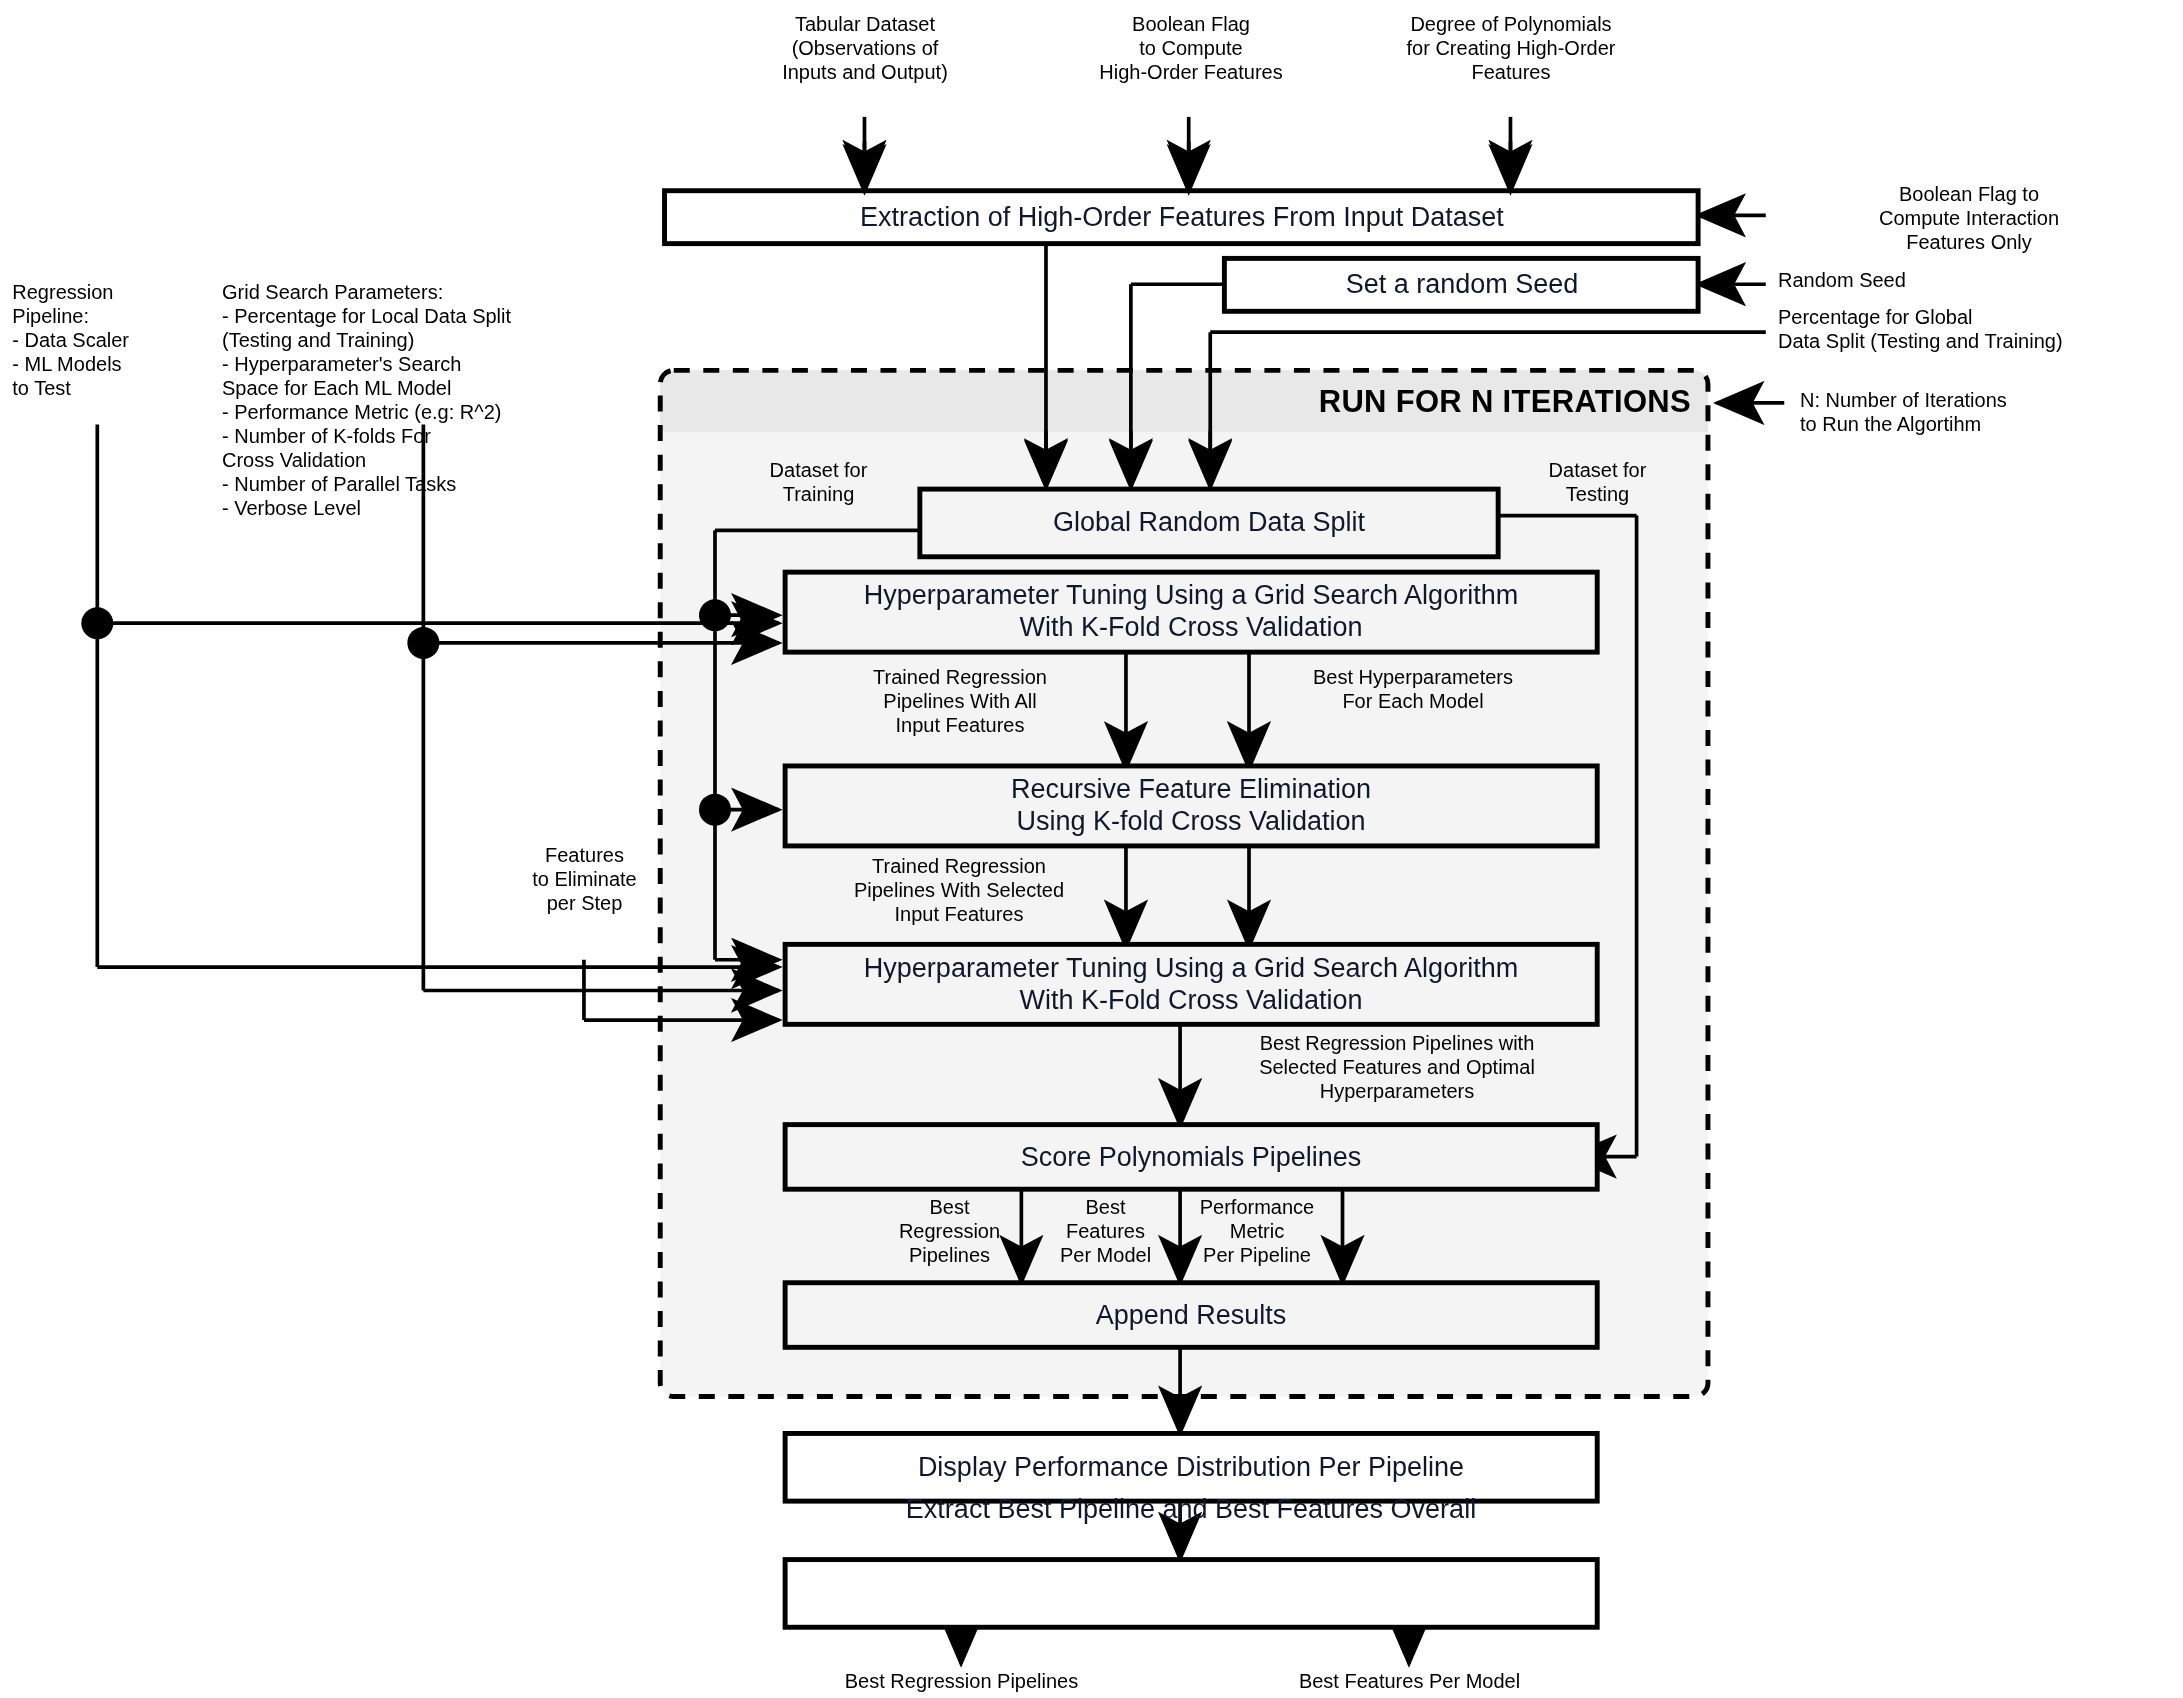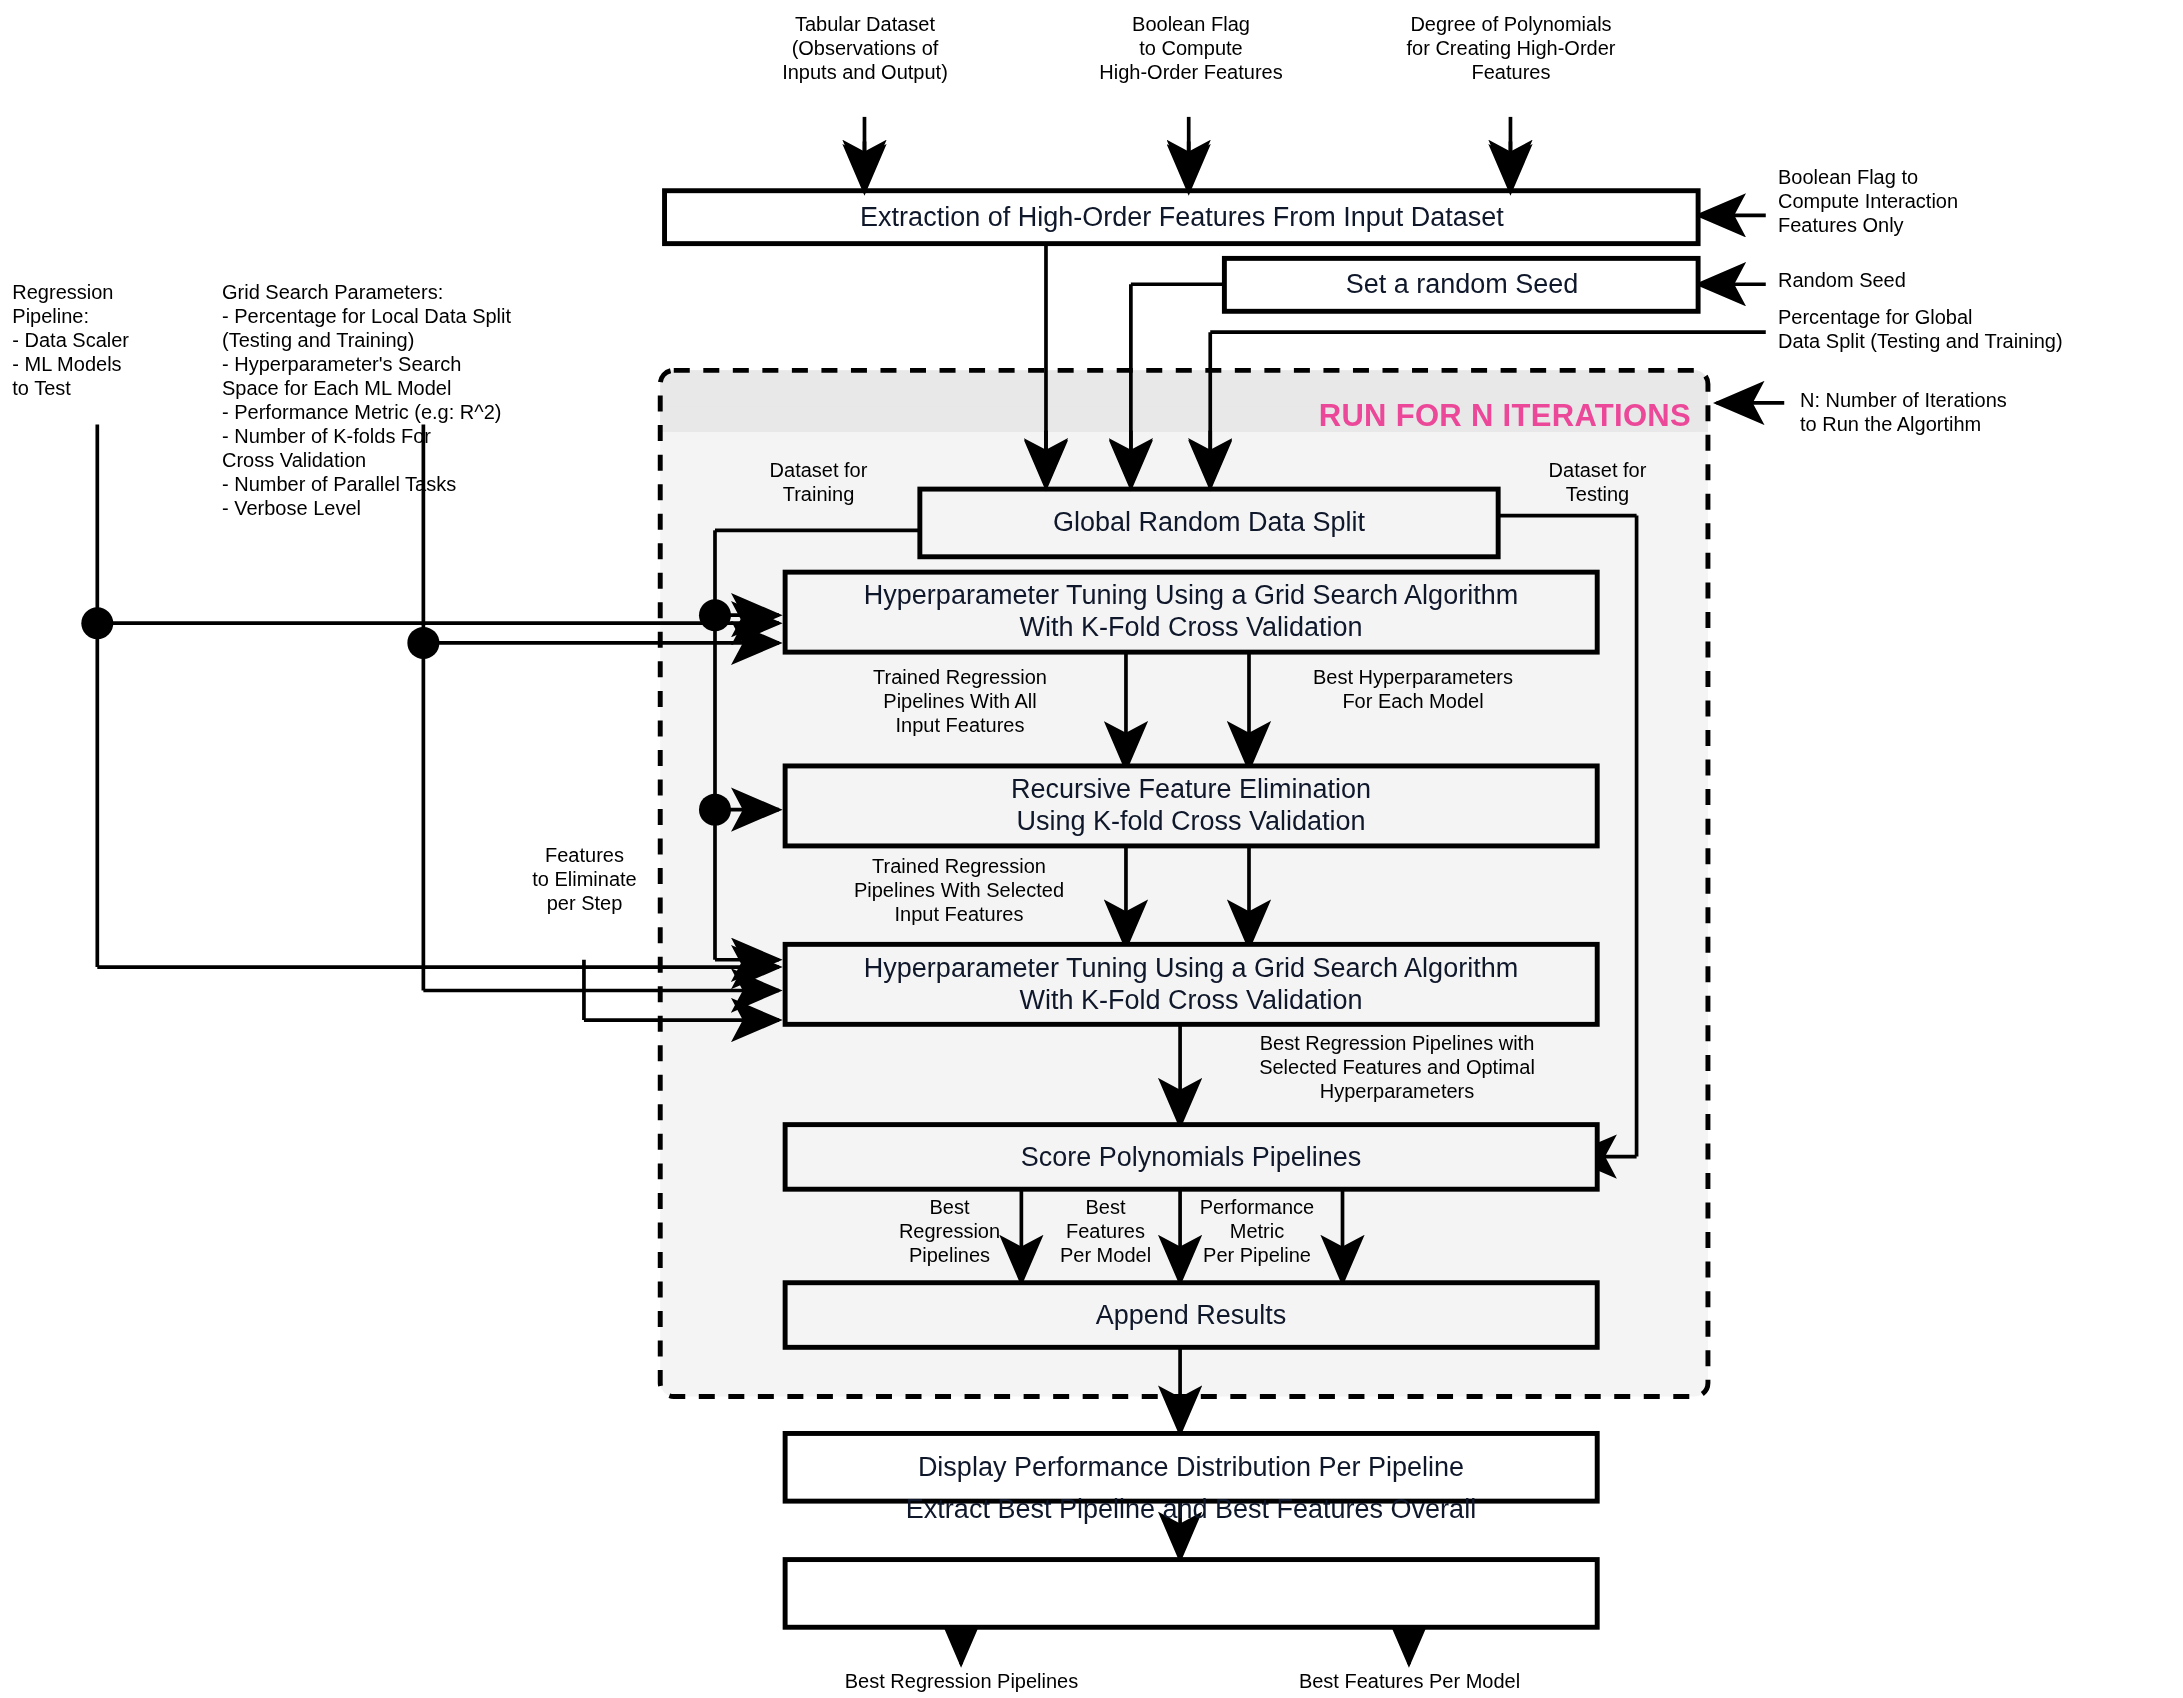--- a/index.html
+++ b/index.html
@@ -11,22 +11,22 @@
     display:flex; align-items:center; justify-content:center;
     text-align:center; line-height:1.18; font-size:27px; color:#0f172a;
     font-family:"Liberation Sans", sans-serif;
   }
   .freetext {
     text-align:center; line-height:1.20; font-size:20px; color:#000;
     font-family:"Liberation Sans", sans-serif; white-space:pre-line;
   }
   .freetext.left { text-align:left; }
   .loop-title {
-    position:absolute; font-size:31px; font-weight:bold; color:#ec4899;
-    font-family:"Liberation Sans", sans-serif; letter-spacing:0.3px;margin-top:14px;
+    position:absolute; font-size:31px; font-weight:bold; color:#000000;
+    font-family:"Liberation Sans", sans-serif; letter-spacing:0.3px;
   }
 </style>
 </head>
 <body>
 
 <div id="stage">
 
   <svg class="layer" viewBox="0 0 3548 2760">
     <defs>
       <marker id="arrow" markerWidth="14" markerHeight="12" refX="13" refY="6" orient="auto" markerUnits="strokeWidth">
@@ -141,21 +141,21 @@
   <div class="freetext" style="left:702px; top:12.3px; width:326px;">Tabular Dataset
 (Observations of
 Inputs and Output)</div>
   <div class="freetext" style="left:1040px; top:12.3px; width:302px;">Boolean Flag
 to Compute
 High-Order Features</div>
   <div class="freetext" style="left:1345px; top:12.3px; width:332px;">Degree of Polynomials
 for Creating High-Order
 Features</div>
 
-  <div class="freetext left" style="left:1778px; top:165px; width:382px;">Boolean Flag to
+  <div class="freetext left" style="left:1778px; top:182px; width:382px;text-align:center;">Boolean Flag to
 Compute Interaction
 Features Only</div>
   <div class="freetext left" style="left:1778px; top:268px; width:369px;">Random Seed</div>
   <div class="freetext left" style="left:1778px; top:305px; width:406px;">Percentage for Global
 Data Split (Testing and Training)</div>
   <div class="freetext left" style="left:1800px; top:388px; width:382px;">N: Number of Iterations
 to Run the Algortihm</div>
 
   <div class="freetext left" style="left:12.3px; top:280px; width:203px;">Regression
 Pipeline:

